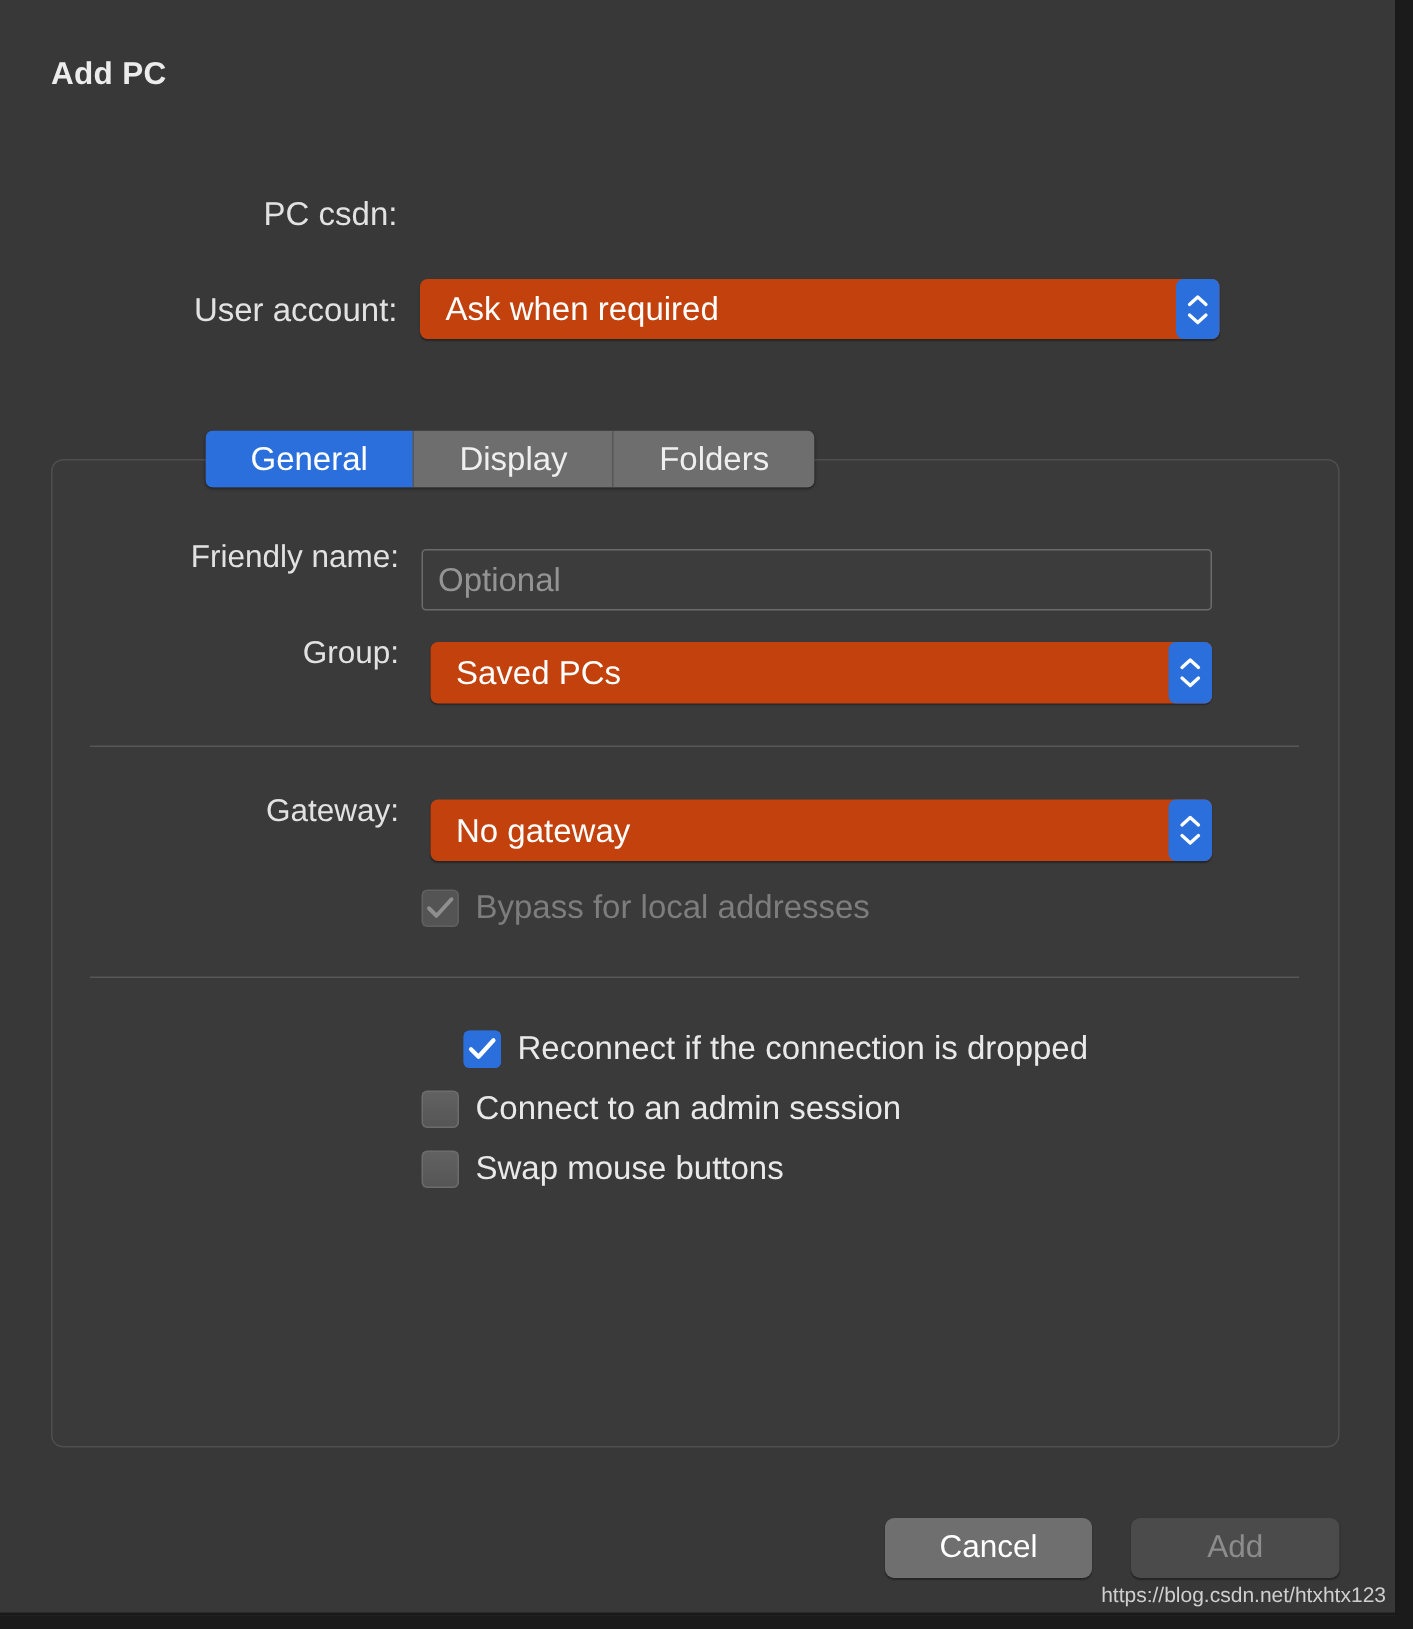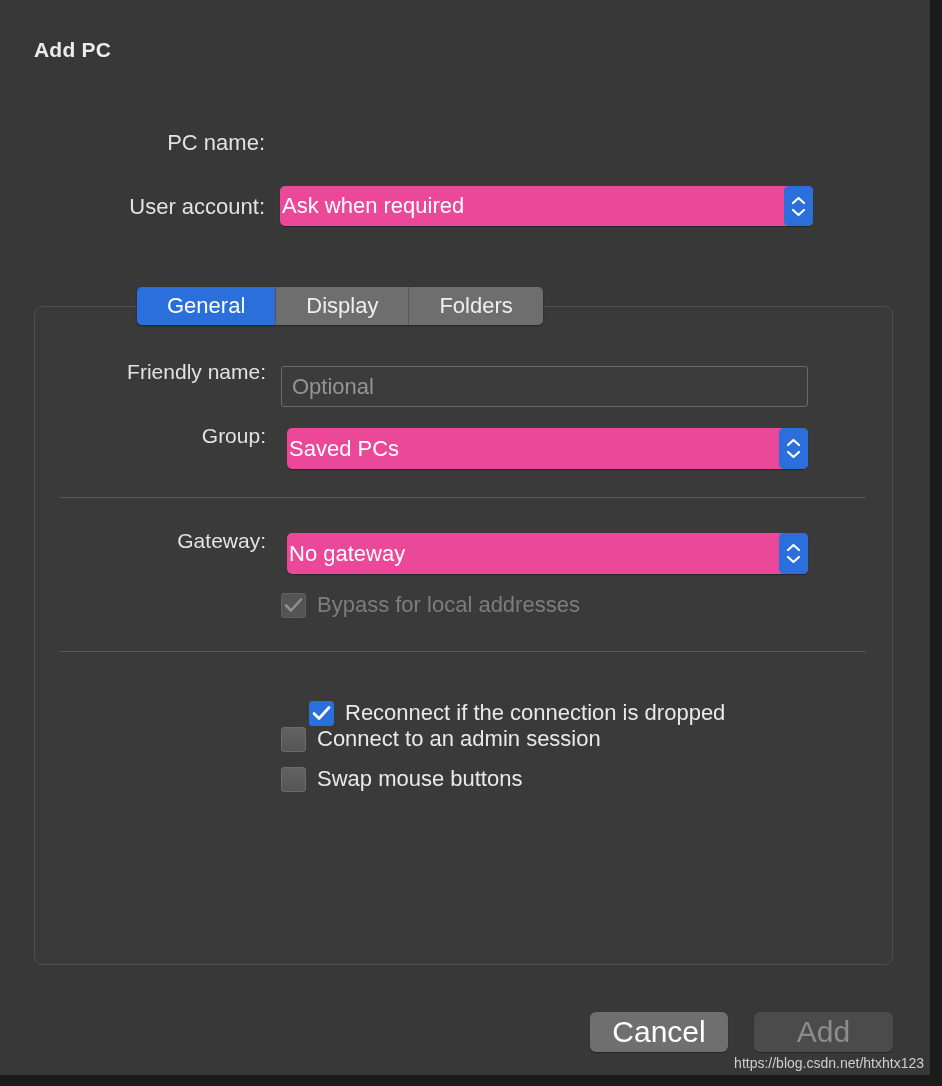--- a/index.html
+++ b/index.html
@@ -95,27 +95,27 @@
     height: 27px;
     background: #f2f2f2;
     margin-right: 2px;
     flex: 0 0 auto;
   }
 
   
   .popup {
     position: absolute;
     box-sizing: border-box;
-    background: #ec4899;
+    background: #c2410c;
     border-radius: 5px;
     display: flex;
     align-items: center;
     color: #ffffff;
     font-size: 22px;
-    padding-left: 2px;
+    padding-left: 17px;
     box-shadow: 0 1px 1px rgba(0,0,0,0.35);
   }
   .stepper {
     position: absolute;
     right: 0px; top: 0px;
     width: 29px; height: 100%;
     background: #2a6fdb;
     border-radius: 5px;
     display: flex;
     flex-direction: column;
@@ -201,21 +201,21 @@
   .checkrow.disabled { color: #7d7d7d; }
 
   
   .btn {
     position: absolute;
     box-sizing: border-box;
     border-radius: 6px;
     display: flex;
     align-items: center;
     justify-content: center;
-    font-size: 30px;
+    font-size: 21px;
     box-shadow: 0 1px 1px rgba(0,0,0,0.35);
   }
   #cancel-button {
     left: 590px; top: 1012px;
     width: 138px; height: 40px;
     background: #6f6f6f;
     color: #ffffff;
   }
   #add-button {
     left: 754px; top: 1012px;
@@ -234,21 +234,21 @@
     font-family: "Liberation Sans", "DejaVu Sans", sans-serif;
   }
 </style>
 </head>
 <body>
 
 <div id="window">
 
   <div id="sheet-title">Add PC</div>
 
-  <div class="field-label" style="left:40px; top:130px; width:225px;">PC name:</div>
+  <div class="field-label" style="left:40px; top:130px; width:225px;">PC csdn:</div>
 
 
   <div class="field-label" style="left:40px; top:194px; width:225px;">User account:</div>
 
   <div class="popup" style="left:280px; top:186px; width:533px; height:40px;">
     <span>Ask when required</span>
     <span class="stepper">
       <svg width="15" height="9" viewBox="0 0 15 9">
           <polyline points="2,7 7.5,2 13,7" fill="none" stroke="#ffffff" stroke-width="2.2" stroke-linecap="round" stroke-linejoin="round"></polyline>
         </svg>
@@ -297,21 +297,21 @@
       <span class="cbox disabled-checked">
         <svg width="19" height="17" viewBox="0 0 19 17">
             <polyline points="2,8.5 7,13.5 17,2.5" fill="none" stroke="#8f8f8f" stroke-width="2.6" stroke-linecap="round" stroke-linejoin="round"></polyline>
           </svg>
       </span>
       <span>Bypass for local addresses</span>
     </div>
 
     <div class="separator" style="left:25px; top:344px; width:806px;"></div>
 
-    <div class="checkrow" style="left:246px; top:393px;padding-left:28px;">
+    <div class="checkrow" style="left:246px; top:379px;padding-left:28px;">
       <span class="cbox checked">
         <svg width="19" height="17" viewBox="0 0 19 17">
             <polyline points="2,8.5 7,13.5 17,2.5" fill="none" stroke="#ffffff" stroke-width="2.8" stroke-linecap="round" stroke-linejoin="round"></polyline>
           </svg>
       </span>
       <span>Reconnect if the connection is dropped</span>
     </div>
 
     <div class="checkrow" style="left:246px; top:419px;">
       <span class="cbox"></span>

